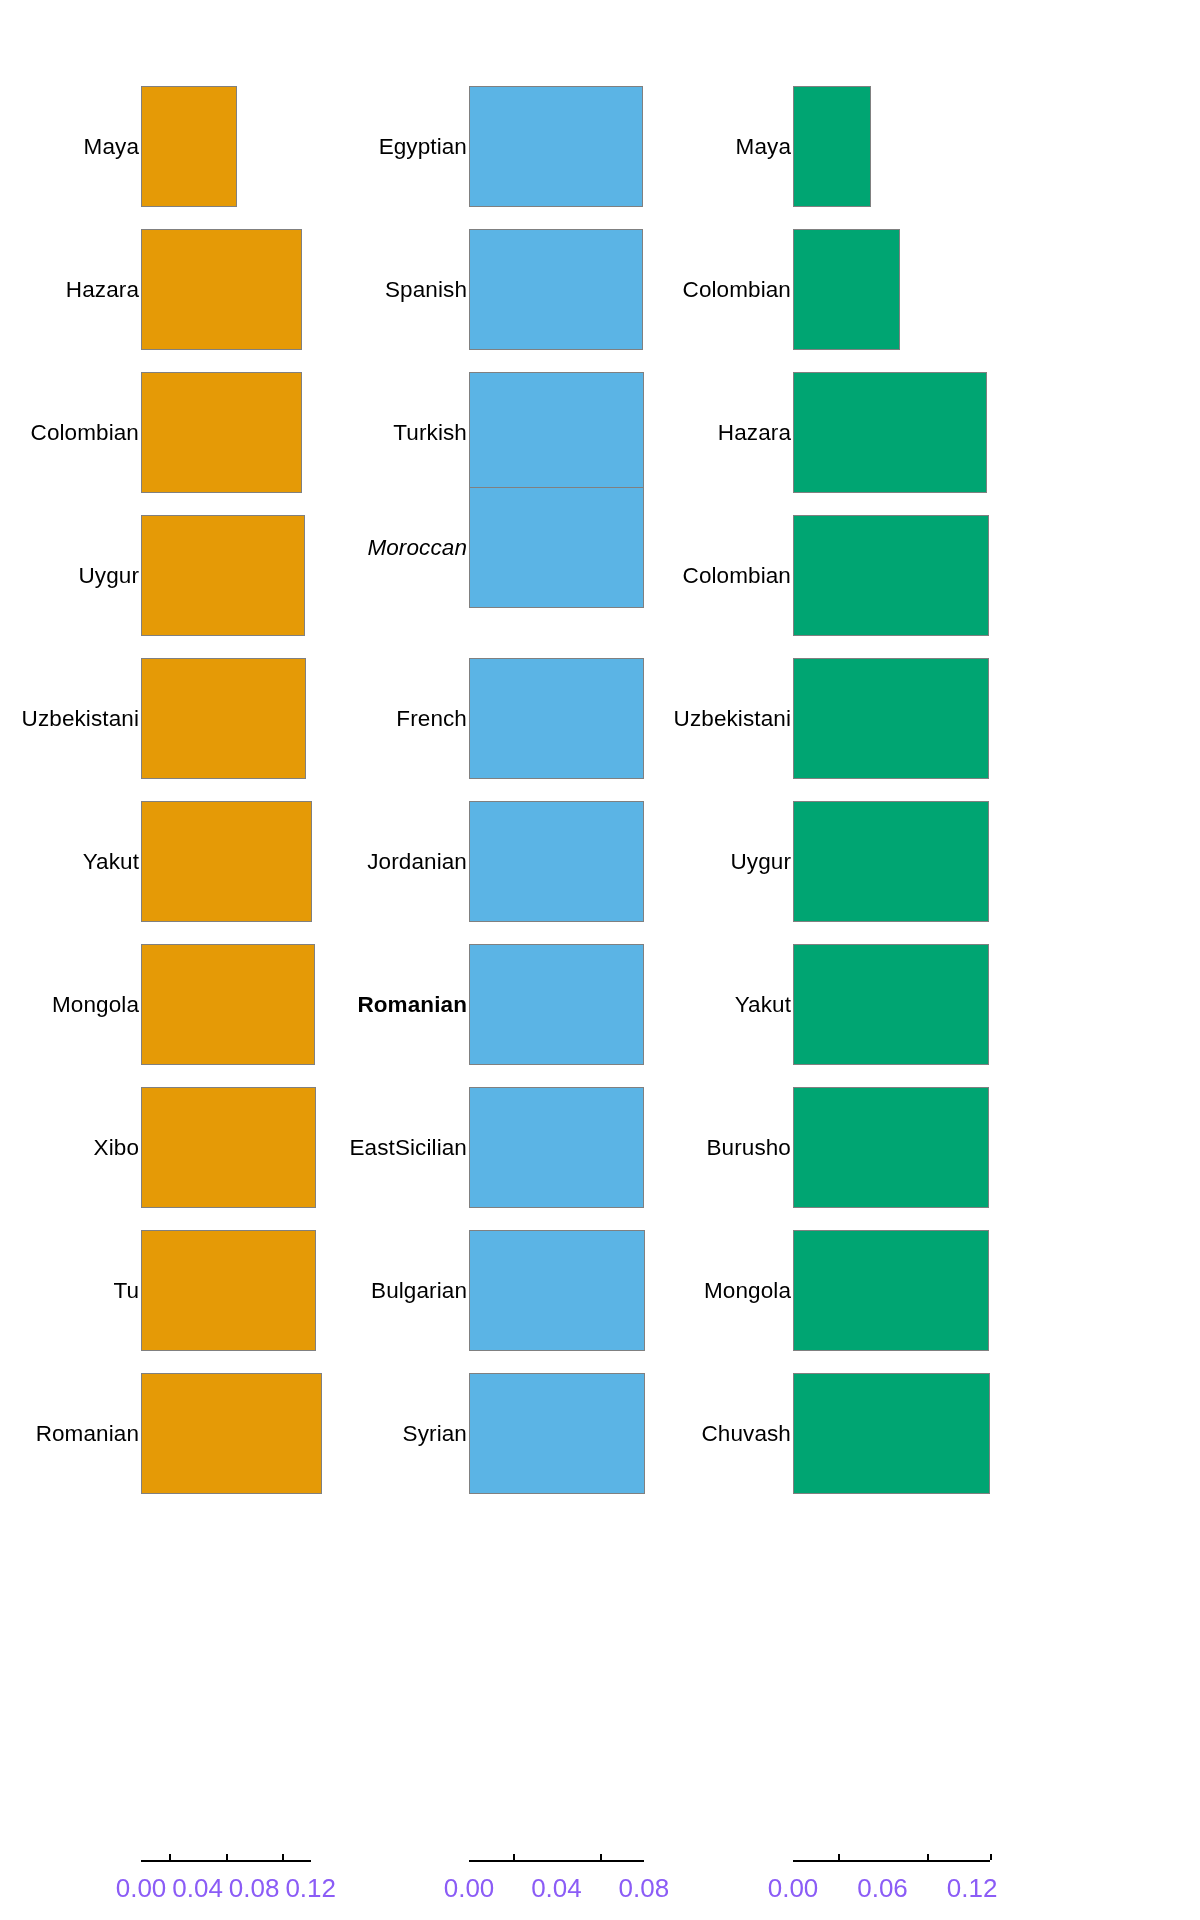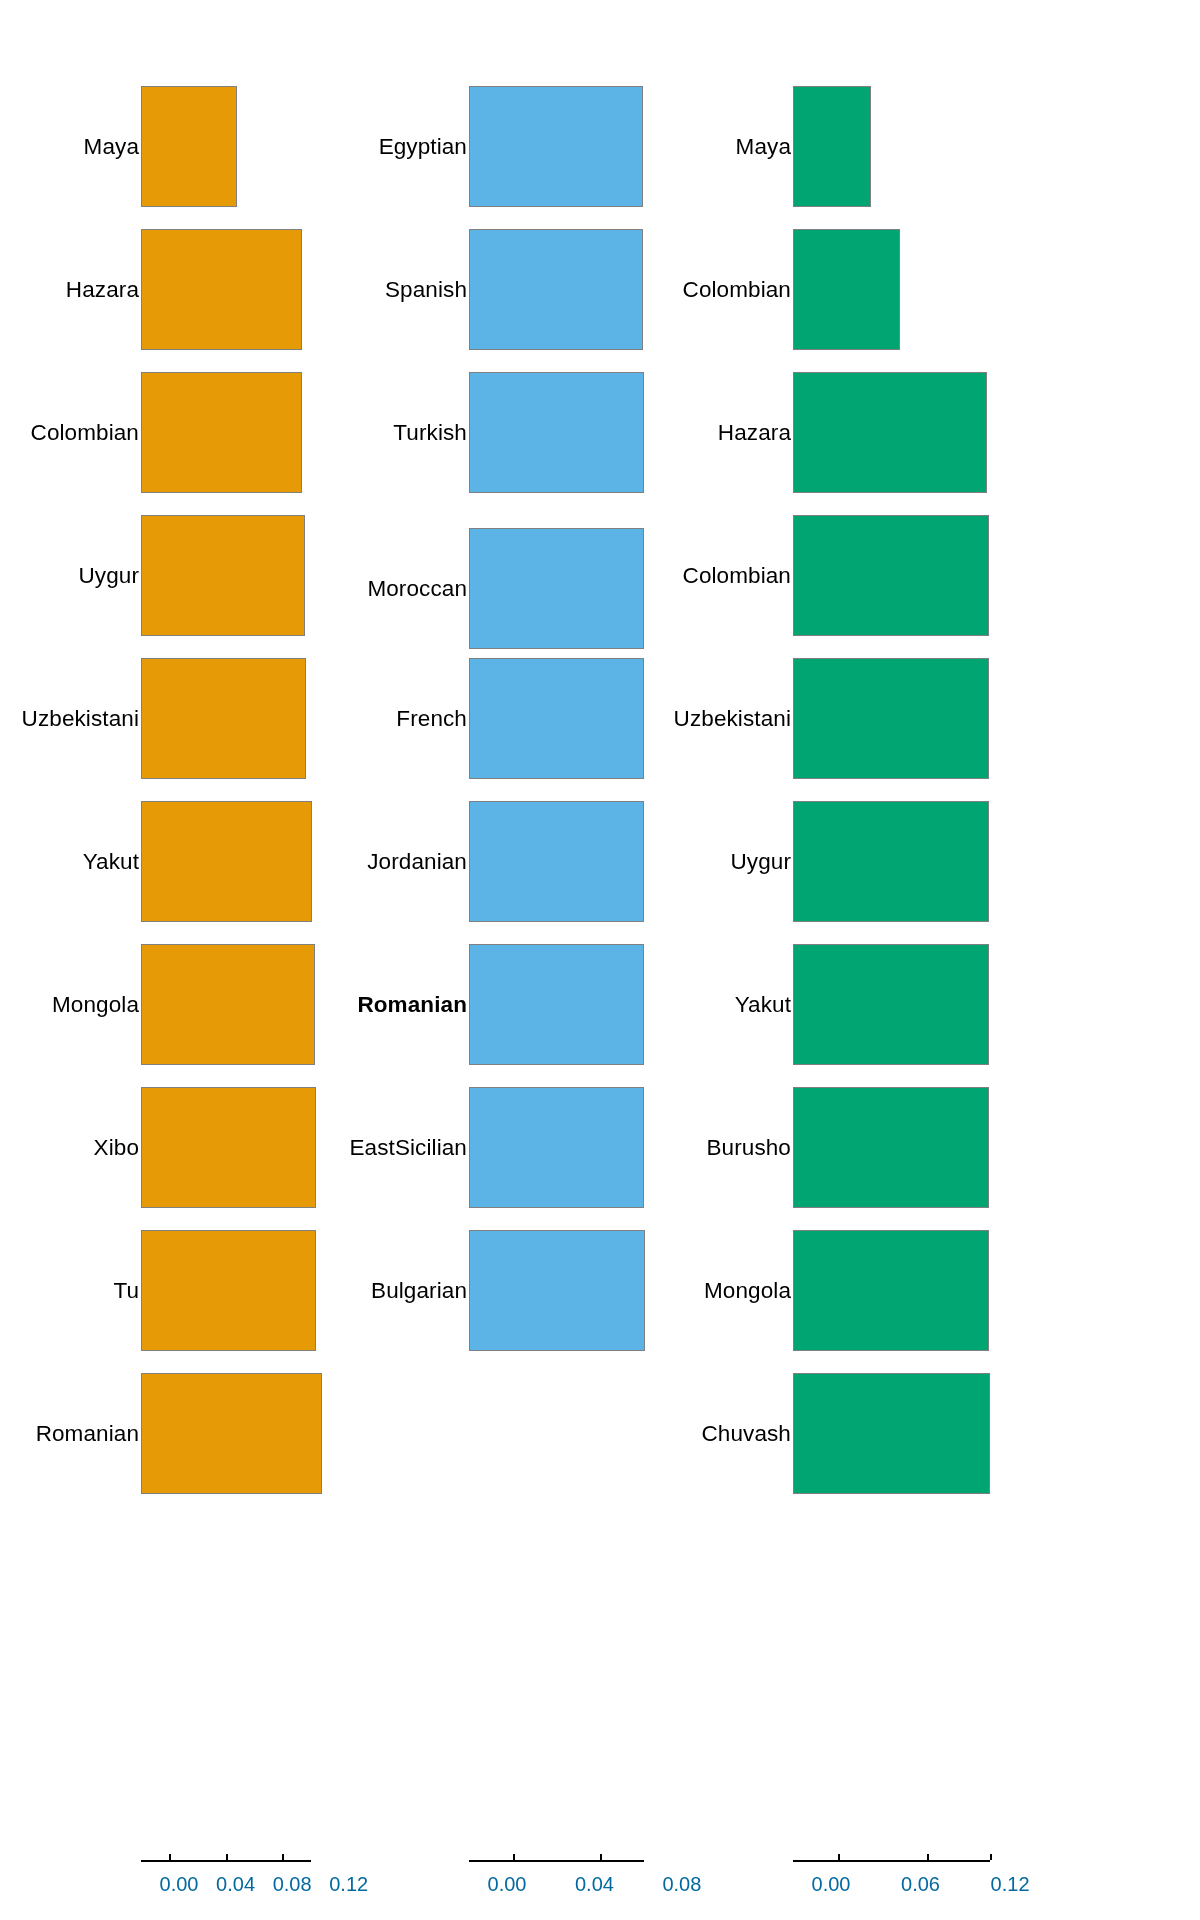--- a/index.html
+++ b/index.html
@@ -71,25 +71,24 @@
     position: absolute;
     top: 0;
     width: 2px;
     background: #000000;
   }
   .axis-tick.major { height: 10px; }
   .axis-tick.minor { height: 6px; }
   .axis-tick-label {
     position: absolute;
     top: 13px;
-    font-size: 20px;
-    color: #0369a1;
+    font-size: 26px;
+    color: #8b5cf6;
     transform: translateX(-50%);
     white-space: nowrap;
-    margin-left: 38px;
   }
 </style>
 </head>
 <body>
 
 <div id="figure">
     <div class="panel" style="left: 0px; width: 400px;">
       <div class="panel-plot">
         <div class="bar-row" style="top: 86px; height: 121px;">
           <div class="bar-label" style="right: 269px;">Maya</div>
@@ -154,21 +153,21 @@
           <div class="bar-rect" style="left: 139px; width: 173.814px; background: rgb(91, 180, 229); border-color: rgb(128, 128, 128);"></div>
         </div>
         <div class="bar-row" style="top: 229px; height: 121px;">
           <div class="bar-label" style="right: 211px;">Spanish</div>
           <div class="bar-rect" style="left: 139px; width: 173.814px; background: rgb(91, 180, 229); border-color: rgb(128, 128, 128);"></div>
         </div>
         <div class="bar-row" style="top: 372px; height: 121px;">
           <div class="bar-label" style="right: 211px;">Turkish</div>
           <div class="bar-rect" style="left: 139px; width: 174.907px; background: rgb(91, 180, 229); border-color: rgb(128, 128, 128);"></div>
         </div>
-        <div class="bar-row" style="top: 528px; height: 121px;">
+        <div class="bar-row" style="top: 487px; height: 121px; font-style: italic;">
           <div class="bar-label" style="right: 211px;">Moroccan</div>
           <div class="bar-rect" style="left: 139px; width: 174.907px; background: rgb(91, 180, 229); border-color: rgb(128, 128, 128);"></div>
         </div>
         <div class="bar-row" style="top: 658px; height: 121px;">
           <div class="bar-label" style="right: 211px;">French</div>
           <div class="bar-rect" style="left: 139px; width: 174.907px; background: rgb(91, 180, 229); border-color: rgb(128, 128, 128);"></div>
         </div>
         <div class="bar-row" style="top: 801px; height: 121px;">
           <div class="bar-label" style="right: 211px; text-align: center;">Jordanian</div>
           <div class="bar-rect" style="left: 139px; width: 174.907px; background: rgb(91, 180, 229); border-color: rgb(128, 128, 128);"></div>
@@ -176,20 +175,24 @@
         <div class="bar-row" style="top: 944px; height: 121px; font-weight: bold;">
           <div class="bar-label" style="right: 211px;">Romanian</div>
           <div class="bar-rect" style="left: 139px; width: 174.907px; background: rgb(91, 180, 229); border-color: rgb(128, 128, 128);"></div>
         </div>
         <div class="bar-row" style="top: 1087px; height: 121px;">
           <div class="bar-label" style="right: 211px;">EastSicilian</div>
           <div class="bar-rect" style="left: 139px; width: 174.907px; background: rgb(91, 180, 229); border-color: rgb(128, 128, 128);"></div>
         </div>
         <div class="bar-row" style="top: 1230px; height: 121px;">
           <div class="bar-label" style="right: 211px;">Bulgarian</div>
+          <div class="bar-rect" style="left: 139px; width: 176px; background: rgb(91, 180, 229); border-color: rgb(128, 128, 128);"></div>
+        </div>
+        <div class="bar-row" style="top: 1373px; height: 121px;">
+          <div class="bar-label" style="right: 211px;">Syrian</div>
           <div class="bar-rect" style="left: 139px; width: 176px; background: rgb(91, 180, 229); border-color: rgb(128, 128, 128);"></div>
         </div>
       </div>
       <div class="axis" style="left: 0px; top: 1860px; width: 340px;">
         <div class="axis-line" style="left: 139px; width: 174.907px;"></div>
         <div class="axis-tick minor" style="left: 182.727px; top: -6px;"></div>
         <div class="axis-tick minor" style="left: 270.18px; top: -6px;"></div>
         <div class="axis-tick major" style="left: 139px; top: 0px; height: 0px;"></div>
         <div class="axis-tick-label" style="left: 139px;">0.00</div>
         <div class="axis-tick major" style="left: 226.453px; top: 0px; height: 0px;"></div>

